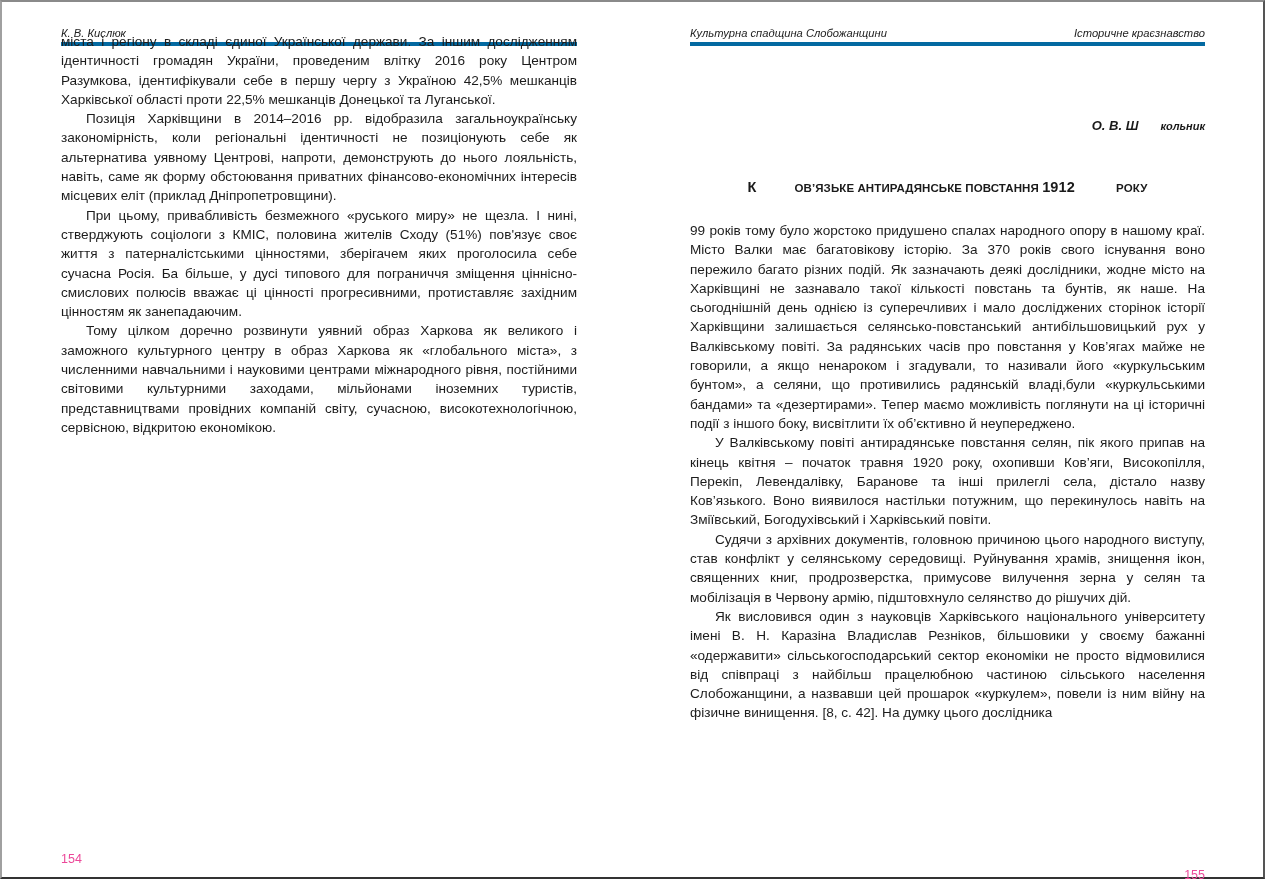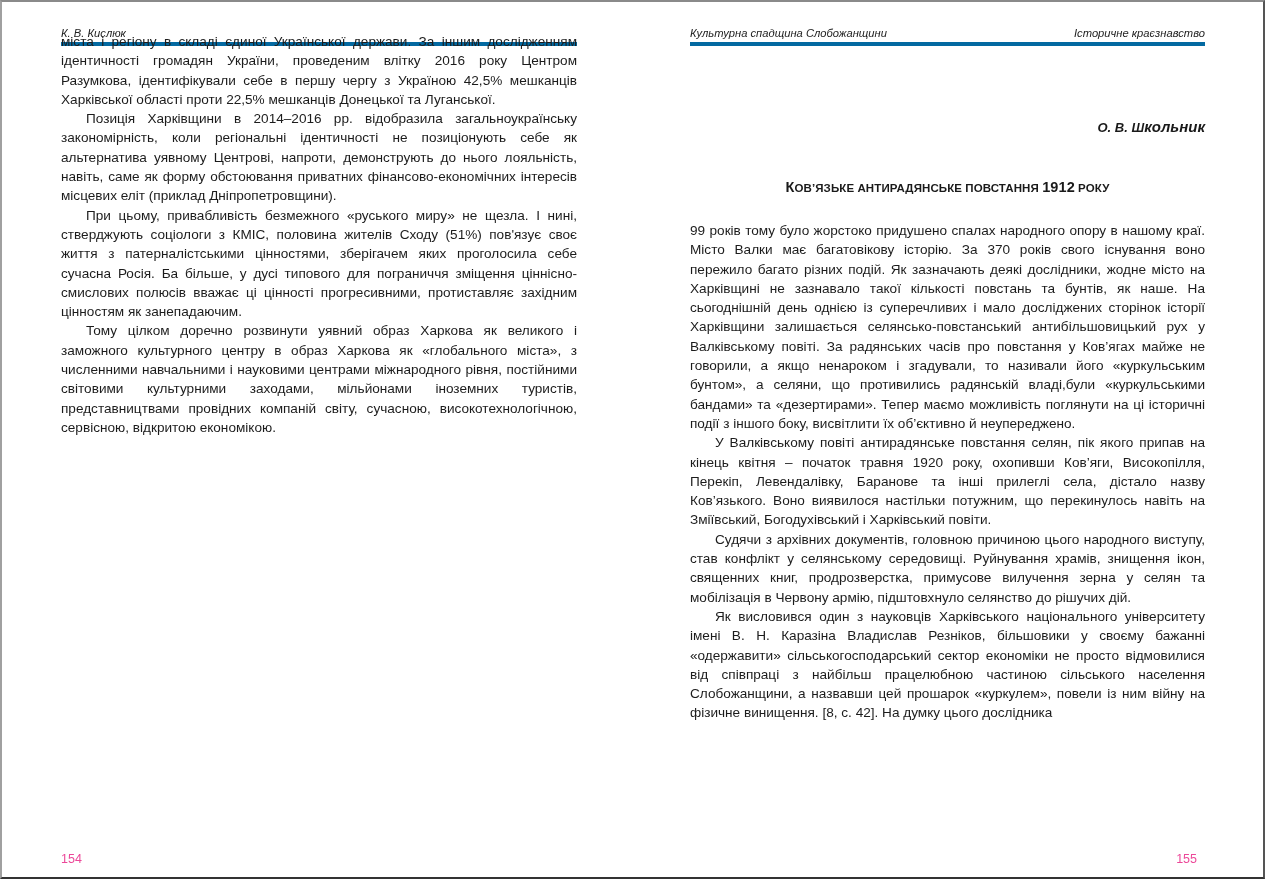--- a/index.html
+++ b/index.html
@@ -69,42 +69,42 @@
 
     .author {
       position: absolute;
       top: 118px;
       right: 0;
       font-weight: bold;
       font-style: italic;
       font-size: 13px;
       color: #1a1a1a;
     }
-    .author .sc { font-size: 15px; }
+    .author .sc { font-size: 11px; padding-left: 22px; }
     .article-title {
       position: absolute;
       top: 179px;
       left: 0;
       right: 0;
       text-align: center;
       font-weight: bold;
       font-size: 14.5px;
       color: #1a1a1a;
       letter-spacing: 0.1px;
     }
-    .article-title .sc { font-size: 11.5px; }
+    .article-title .sc { font-size: 11.5px; margin-left: 38px; }
 
     .folio {
       position: absolute;
       top: 852px;
       font-size: 12.5px;
       color: #ec4899;
     }
     .page.left .folio { left: 0; }
-    .page.right .folio { right: 8px; }
+    .page.right .folio { right: 0; margin-top: 16px; }
   </style>
 </head>
 <body>
 
 <div class="frame"></div>
 
 <div class="page left">
   <div class="running-head">
     <span>К. В. Кислюк</span>
   </div>

